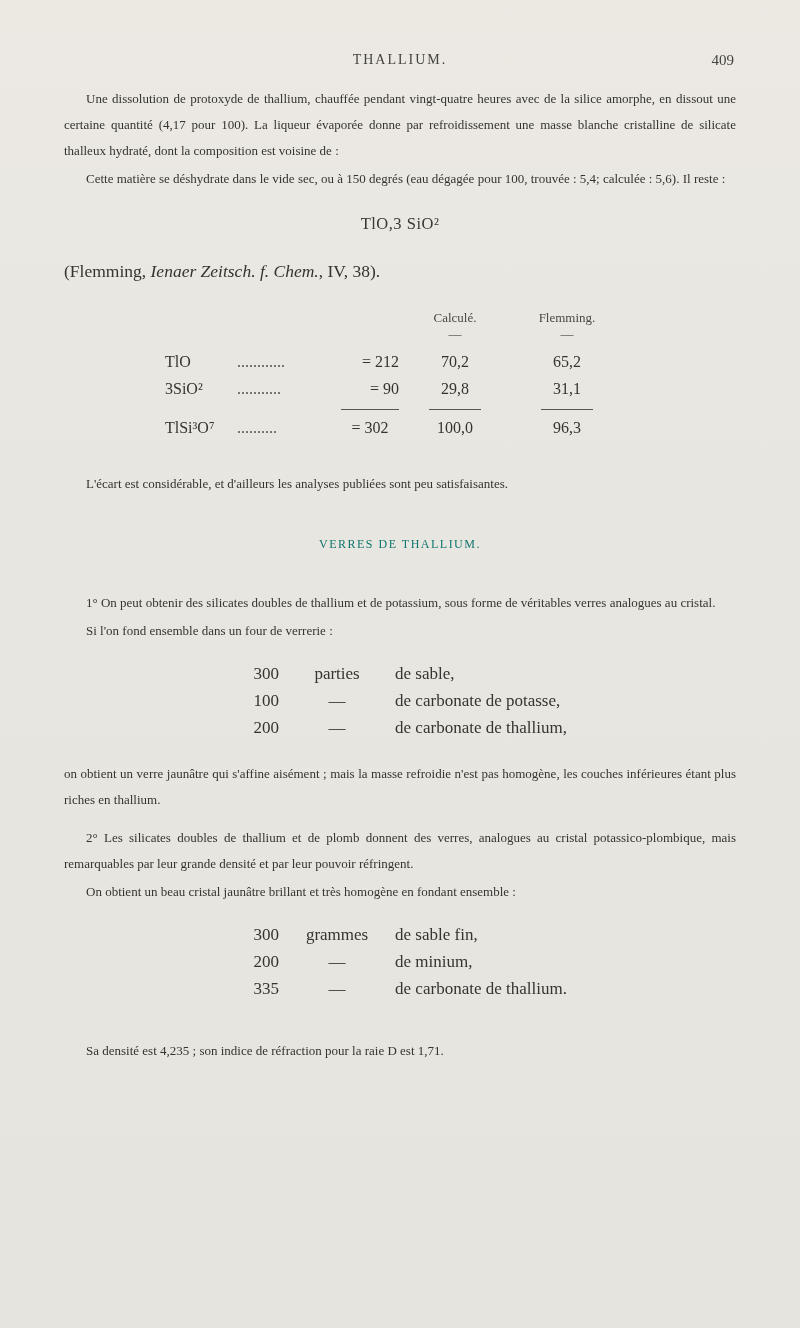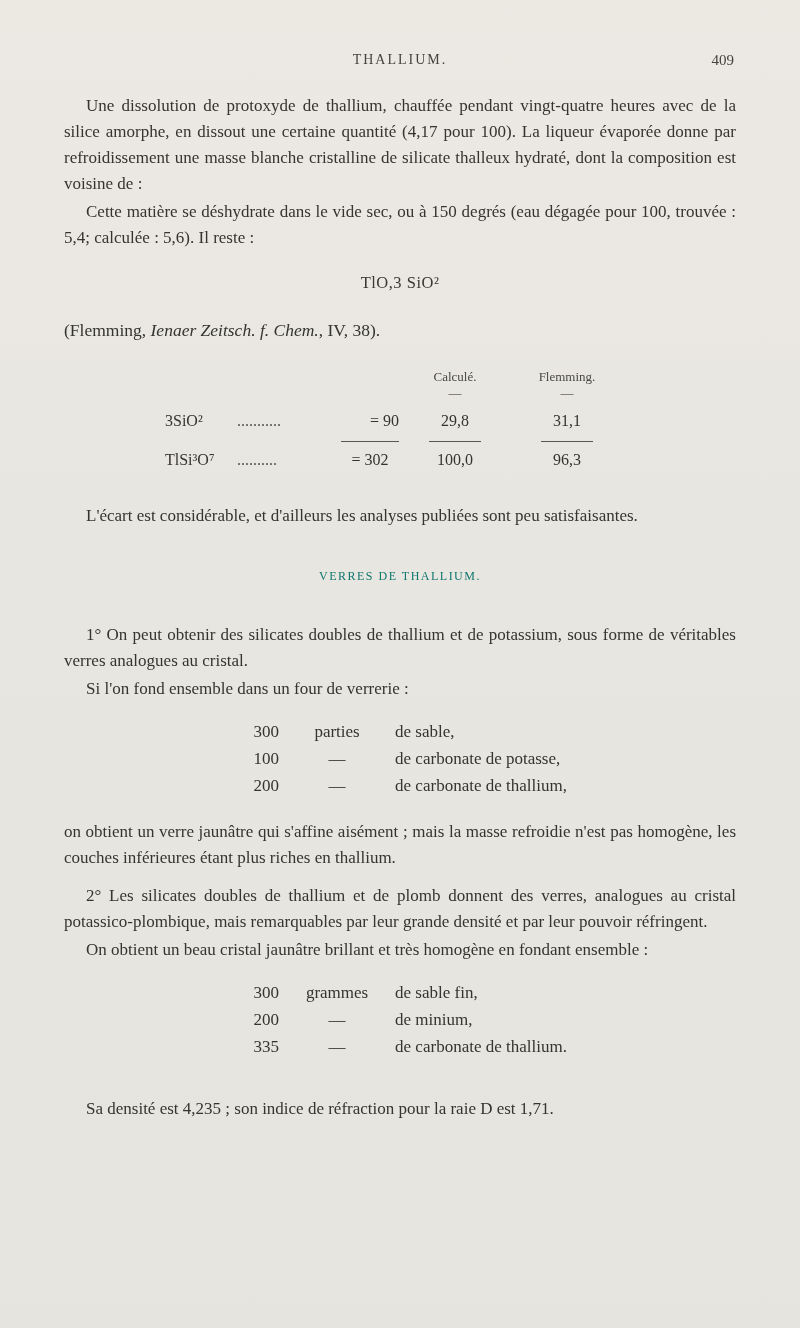--- a/index.html
+++ b/index.html
@@ -14,38 +14,38 @@
   }
   .page {
     box-sizing: border-box;
     width: 800px;
     height: 1328px;
     padding: 52px 64px 0 64px;
   }
   .running-head {
     position: relative;
     height: 22px;
-    margin-bottom: 19px;
+    margin-bottom: 12px;
   }
   .running-head .head-title {
     position: absolute;
     left: 0; right: 0;
     text-align: center;
     font-size: 14px;
     letter-spacing: 2px;
     color: #45433e;
   }
   .running-head .page-num {
     position: absolute;
     right: 2px; top: 0;
     font-size: 15px;
     color: #45433e;
   }
   p.body-text {
-    font-size: 17px;
+    font-size: 13px;
     line-height: 26px;
     text-align: justify;
     margin: 0 0 2px 0;
     text-indent: 22px;
   }
   p.no-indent { text-indent: 0; }
   .formula {
     text-align: center;
     font-size: 16.5px;
     letter-spacing: 0.5px;
@@ -139,20 +139,27 @@
 
   <div class="anal-table">
     <div class="t-row t-head">
       <span class="t-name"></span>
       <span class="t-dots"></span>
       <span class="t-eq"></span>
       <span class="t-calc"><span>Calculé.</span><span class="hdash">—</span></span>
       <span class="t-flem"><span>Flemming.</span><span class="hdash">—</span></span>
     </div>
 
+    <div class="t-row">
+      <span class="t-name">TlO</span>
+      <span class="t-dots">............</span>
+      <span class="t-eq">= 212</span>
+      <span class="t-calc">70,2</span>
+      <span class="t-flem">65,2</span>
+    </div>
 
     <div class="t-row">
       <span class="t-name">3SiO²</span>
       <span class="t-dots">...........</span>
       <span class="t-eq">= 90</span>
       <span class="t-calc">29,8</span>
       <span class="t-flem">31,1</span>
     </div>
 
     <div class="t-row t-total">

